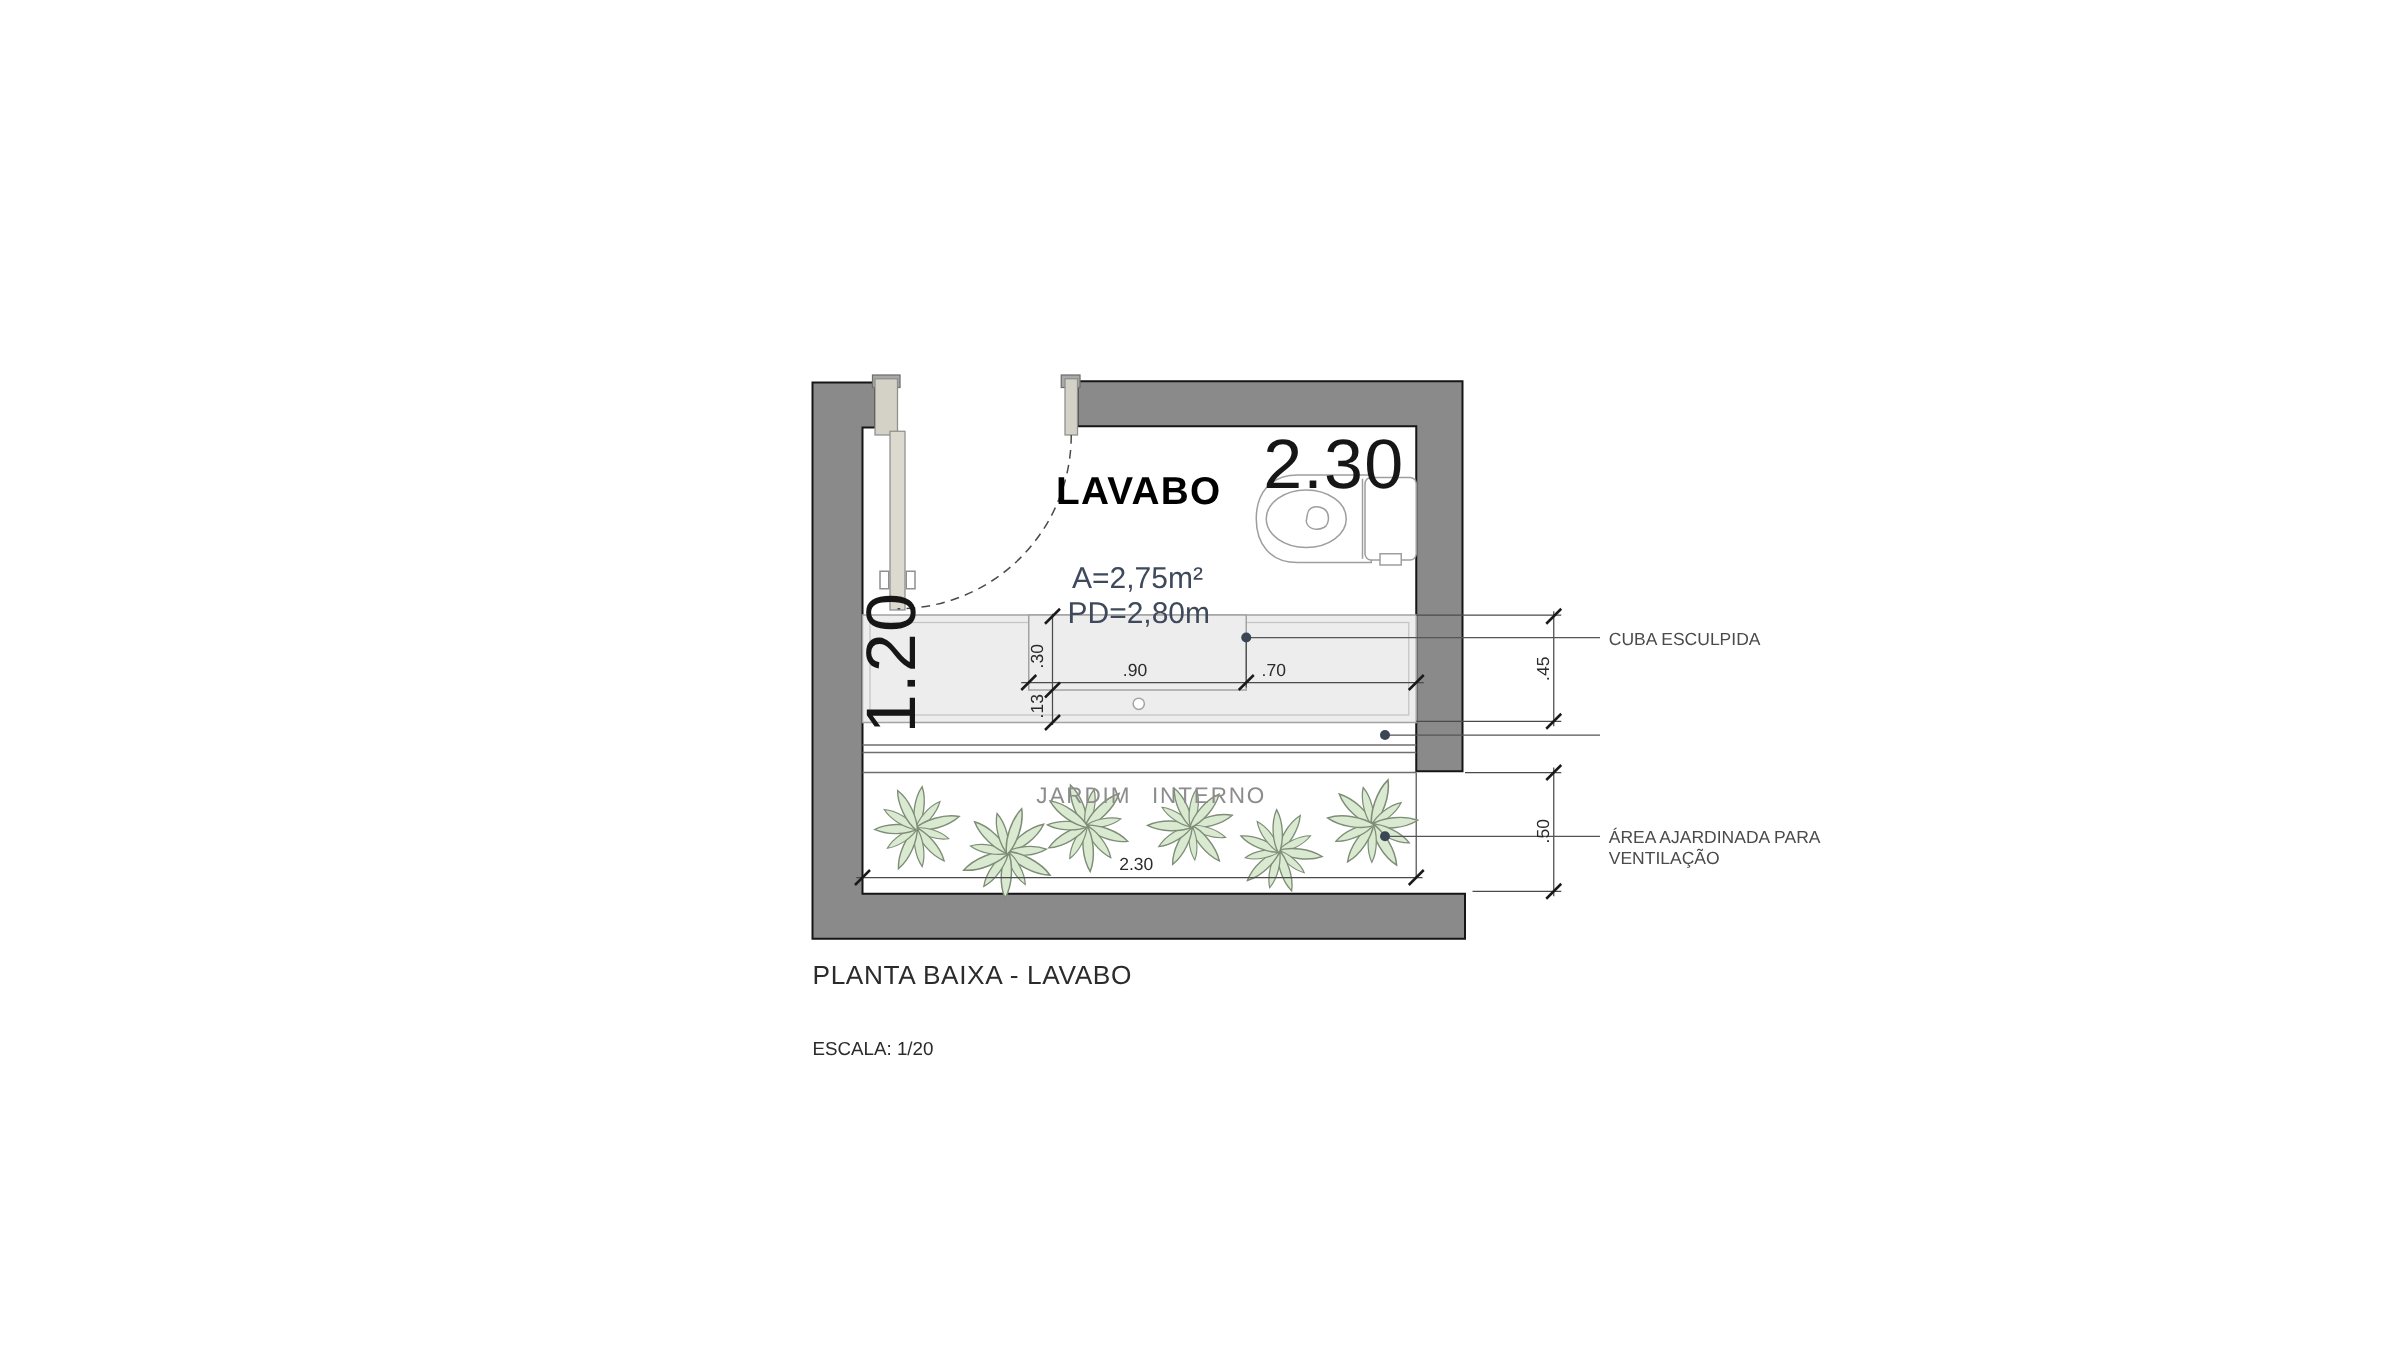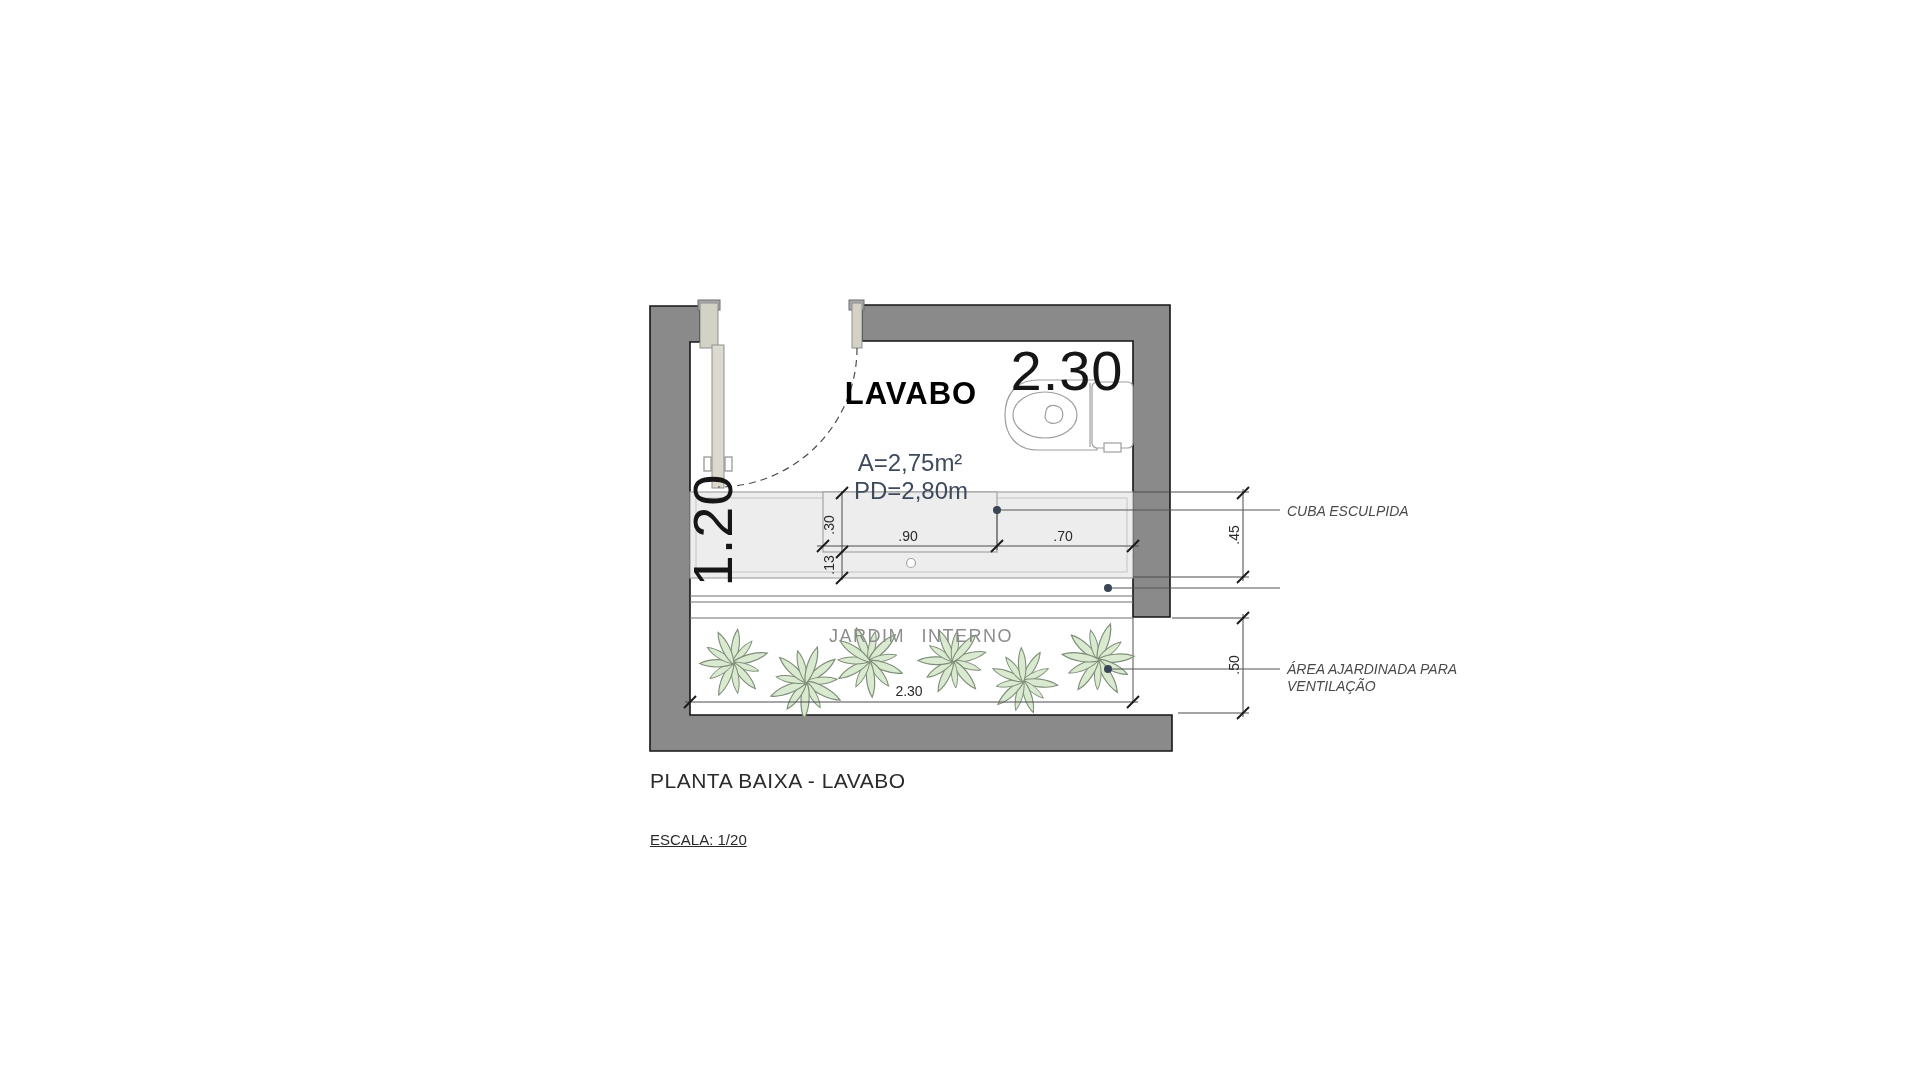--- a/index.html
+++ b/index.html
@@ -6,23 +6,23 @@
   .canvas{position:relative;width:1920px;height:1080px;background:#fff;overflow:hidden;
           font-family:"Liberation Sans",sans-serif;}
   svg{position:absolute;left:0;top:0;}
   .txt{position:absolute;white-space:nowrap;transform:translate(-50%,-50%);line-height:1;}
   .rot{transform:translate(-50%,-50%) rotate(-90deg);}
   .big{font-size:56px;color:#161616;letter-spacing:1px;}
   .room-name{font-size:31px;font-weight:bold;color:#000000;letter-spacing:1px;}
   .room-info{font-size:24px;color:#3E4A5C;margin-top:32px;}
   .dim{font-size:14px;color:#2A2A2A;}
   .garden-lbl{font-size:18px;color:#8C8C8C;letter-spacing:1.5px;word-spacing:10px;}
-  .ann{position:absolute;font-size:14px;color:#4A4A4A;line-height:17px;white-space:nowrap;font-style:italic;}
+  .ann{position:absolute;font-size:14px;color:#4A4A4A;line-height:17px;white-space:nowrap;}
   .title-main{position:absolute;font-size:21px;color:#2B2B2B;letter-spacing:0.5px;white-space:nowrap;}
-  .title-scale{position:absolute;font-size:15px;color:#2B2B2B;white-space:nowrap;text-decoration:underline;}
+  .title-scale{position:absolute;font-size:15px;color:#2B2B2B;white-space:nowrap;}
 </style>
 </head>
 <body>
 
 <div class="canvas">
 
   <svg width="1920" height="1080" viewBox="0 0 1920 1080">
     <defs>
       <g id="plantSym">
         <g fill="#D9EAD0" stroke="#7E8D77" stroke-width="1.1">
@@ -136,21 +136,21 @@
   </svg>
 
   <div class="txt big" style="left:1067px;top:371px;">2.30</div>
   <div class="txt big rot" style="left:713px;top:530px;">1.20</div>
 
   <div class="txt room-name" style="left:911px;top:393px;">LAVABO</div>
   <div class="txt room-info" style="left:910px;top:431px;">A=2,75m²</div>
   <div class="txt room-info" style="left:911px;top:459px;">PD=2,80m</div>
 
   <div class="txt dim" style="left:908px;top:536px;">.90</div>
-  <div class="txt dim" style="left:1063px;top:536px;text-align:center;">.70</div>
+  <div class="txt dim" style="left:1019px;top:536px;text-align:center;">.70</div>
   <div class="txt dim rot" style="left:829px;top:525px;">.30</div>
   <div class="txt dim rot" style="left:829px;top:565px;">.13</div>
   <div class="txt dim rot" style="left:1234px;top:535px;">.45</div>
   <div class="txt dim rot" style="left:1234px;top:665px;">.50</div>
   <div class="txt dim" style="left:909px;top:691px;">2.30</div>
 
   <div class="txt garden-lbl" style="left:921px;top:636px;">JARDIM INTERNO</div>
 
   <div class="ann" style="left:1287px;top:503px;">
     <div>CUBA ESCULPIDA</div>

